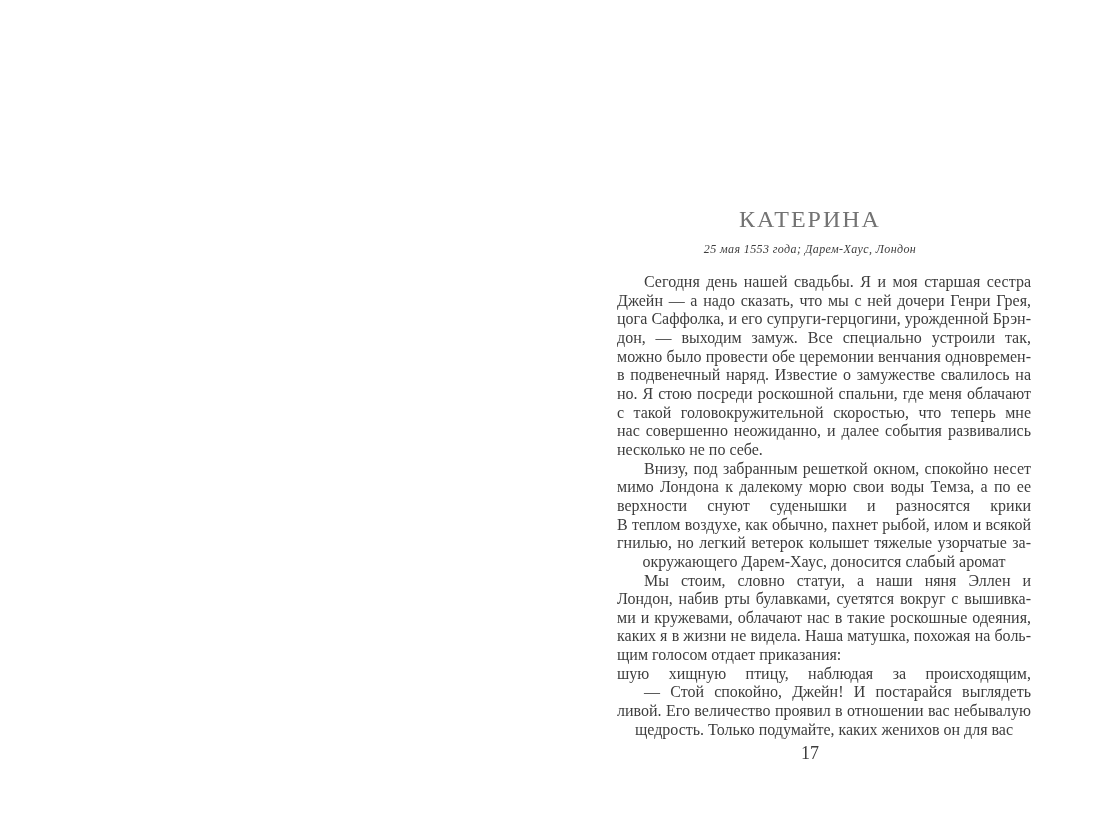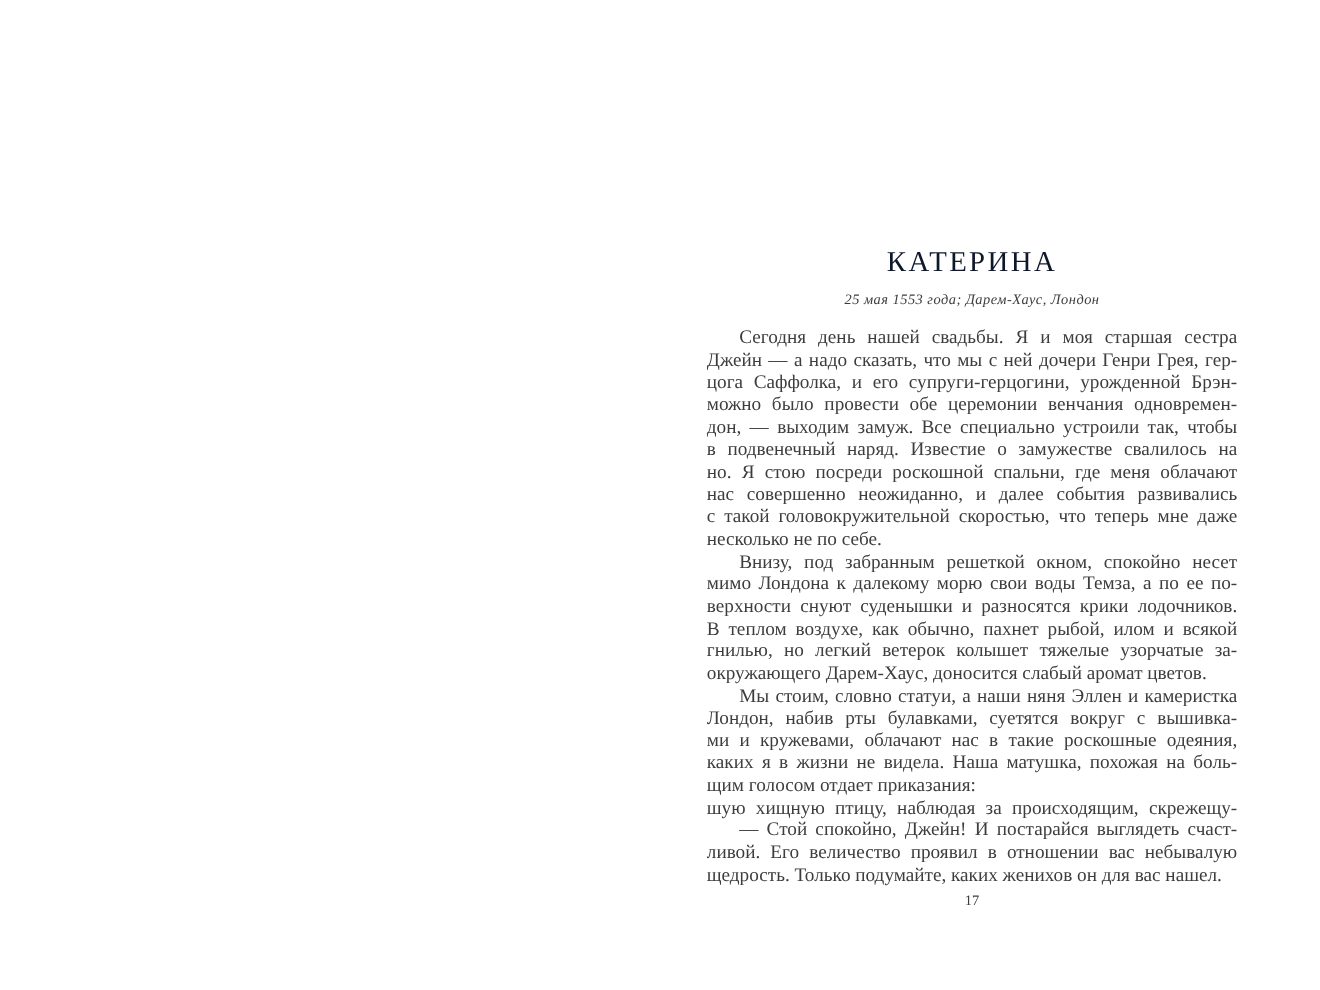--- a/index.html
+++ b/index.html
@@ -40,51 +40,52 @@
   .body-text {
     margin-top: 16px;
     font-size: 16px;
   }
   .line {
     height: 18.66px;
     line-height: 18.66px;
     overflow: hidden;
     text-align: justify;
     text-align-last: justify;
+    margin-left: 28px;
   }
   .line.last {
     text-align: center;
     text-align-last: left;
   }
   .line.indent {
     text-indent: 27px;
   }
   .page-number {
     text-align: center;
-    font-size: 12px;
+    font-size: 18px;
     margin-top: 4px;
   }
 </style>
 </head>
 <body style="background: rgb(255, 255, 255);">
 
 <div class="page">
   <div class="text-block" style="color: rgb(61, 61, 61);">
-    <h1 class="chapter-title" style="color: #0f172a;">КАТЕРИНА</h1>
+    <h1 class="chapter-title" style="color: #737373;">КАТЕРИНА</h1>
     <div class="dateline">25 мая 1553 года; Дарем-Хаус, Лондон</div>
     <div class="body-text">
         <div class="line indent">Сегодня день нашей свадьбы. Я и моя старшая сестра</div>
         <div class="line">Джейн — а надо сказать, что мы с ней дочери Генри Грея, гер-</div>
         <div class="line">цога Саффолка, и его супруги-герцогини, урожденной Брэн-</div>
+        <div class="line">дон, — выходим замуж. Все специально устроили так, чтобы</div>
         <div class="line">можно было провести обе церемонии венчания одновремен-</div>
-        <div class="line">дон, — выходим замуж. Все специально устроили так, чтобы</div>
         <div class="line">в подвенечный наряд. Известие о замужестве свалилось на</div>
         <div class="line">но. Я стою посреди роскошной спальни, где меня облачают</div>
+        <div class="line">с такой головокружительной скоростью, что теперь мне даже</div>
         <div class="line">нас совершенно неожиданно, и далее события развивались</div>
-        <div class="line">с такой головокружительной скоростью, что теперь мне даже</div>
         <div class="line last">несколько не по себе.</div>
         <div class="line indent">Внизу, под забранным решеткой окном, спокойно несет</div>
         <div class="line">мимо Лондона к далекому морю свои воды Темза, а по ее по-</div>
         <div class="line">верхности снуют суденышки и разносятся крики лодочников.</div>
         <div class="line">В теплом воздухе, как обычно, пахнет рыбой, илом и всякой</div>
         <div class="line">гнилью, но легкий ветерок колышет тяжелые узорчатые за-</div>
         <div class="line last">окружающего Дарем-Хаус, доносится слабый аромат цветов.</div>
         <div class="line indent">Мы стоим, словно статуи, а наши няня Эллен и камеристка</div>
         <div class="line">Лондон, набив рты булавками, суетятся вокруг с вышивка-</div>
         <div class="line">ми и кружевами, облачают нас в такие роскошные одеяния,</div>

